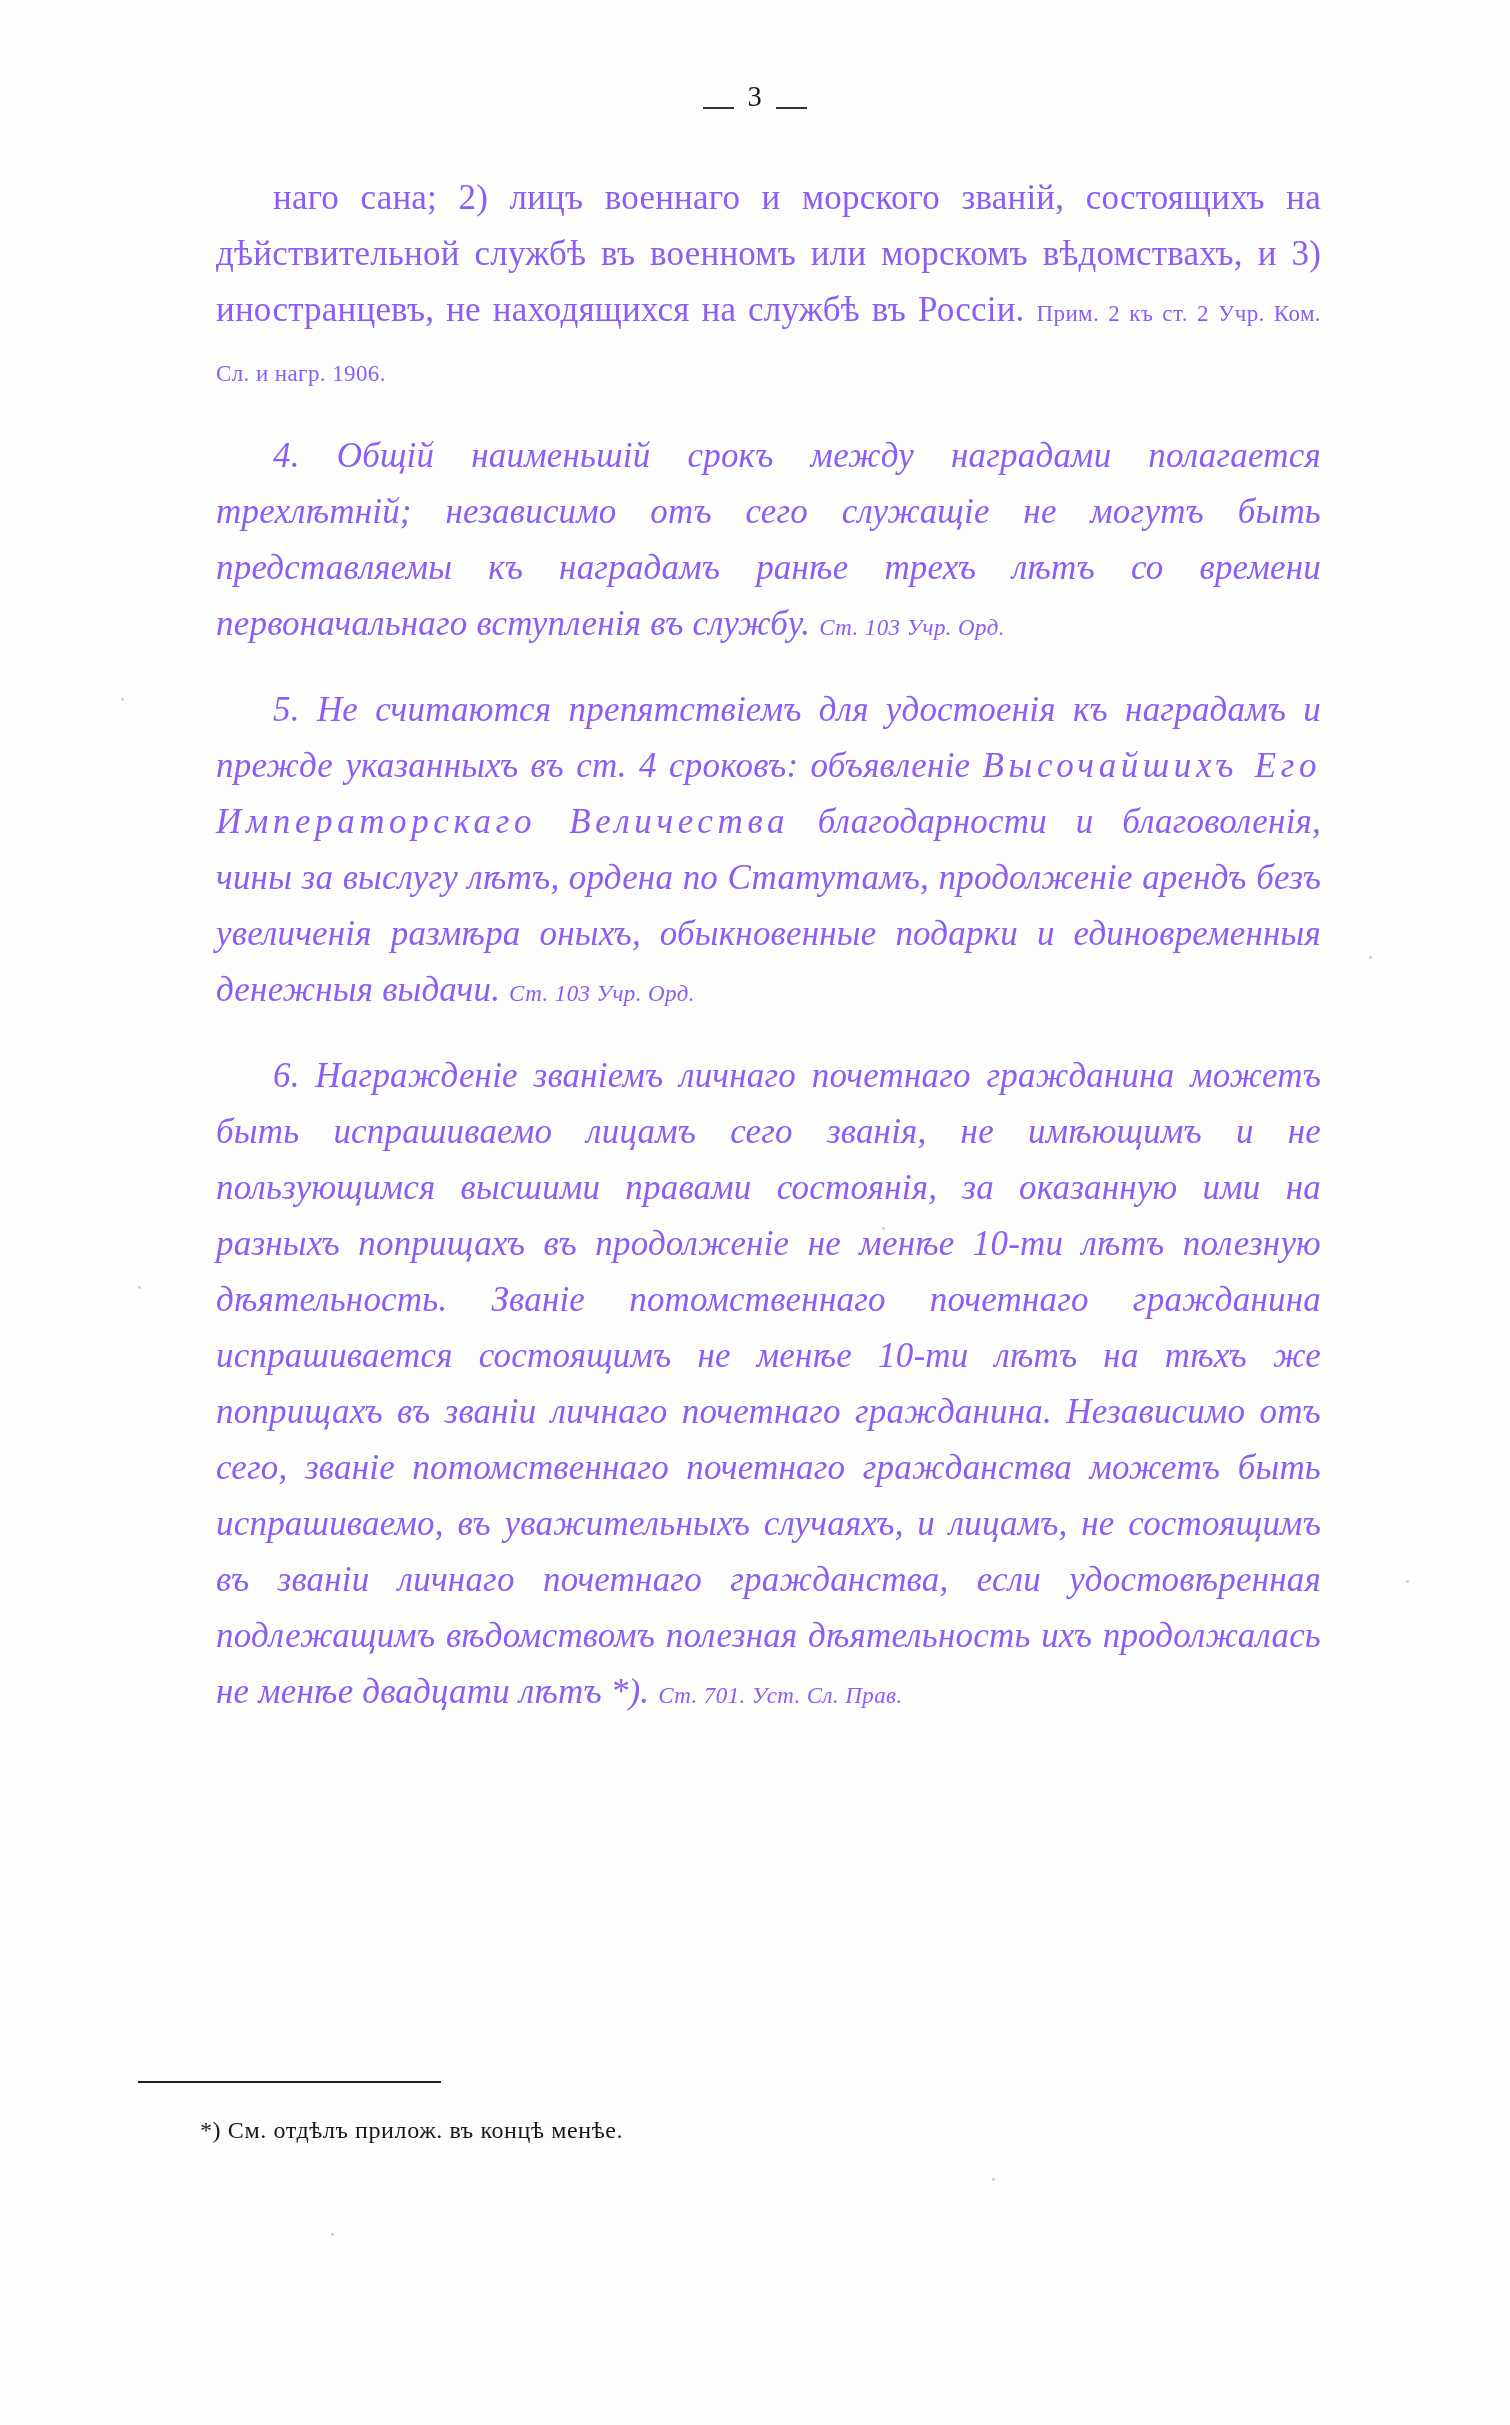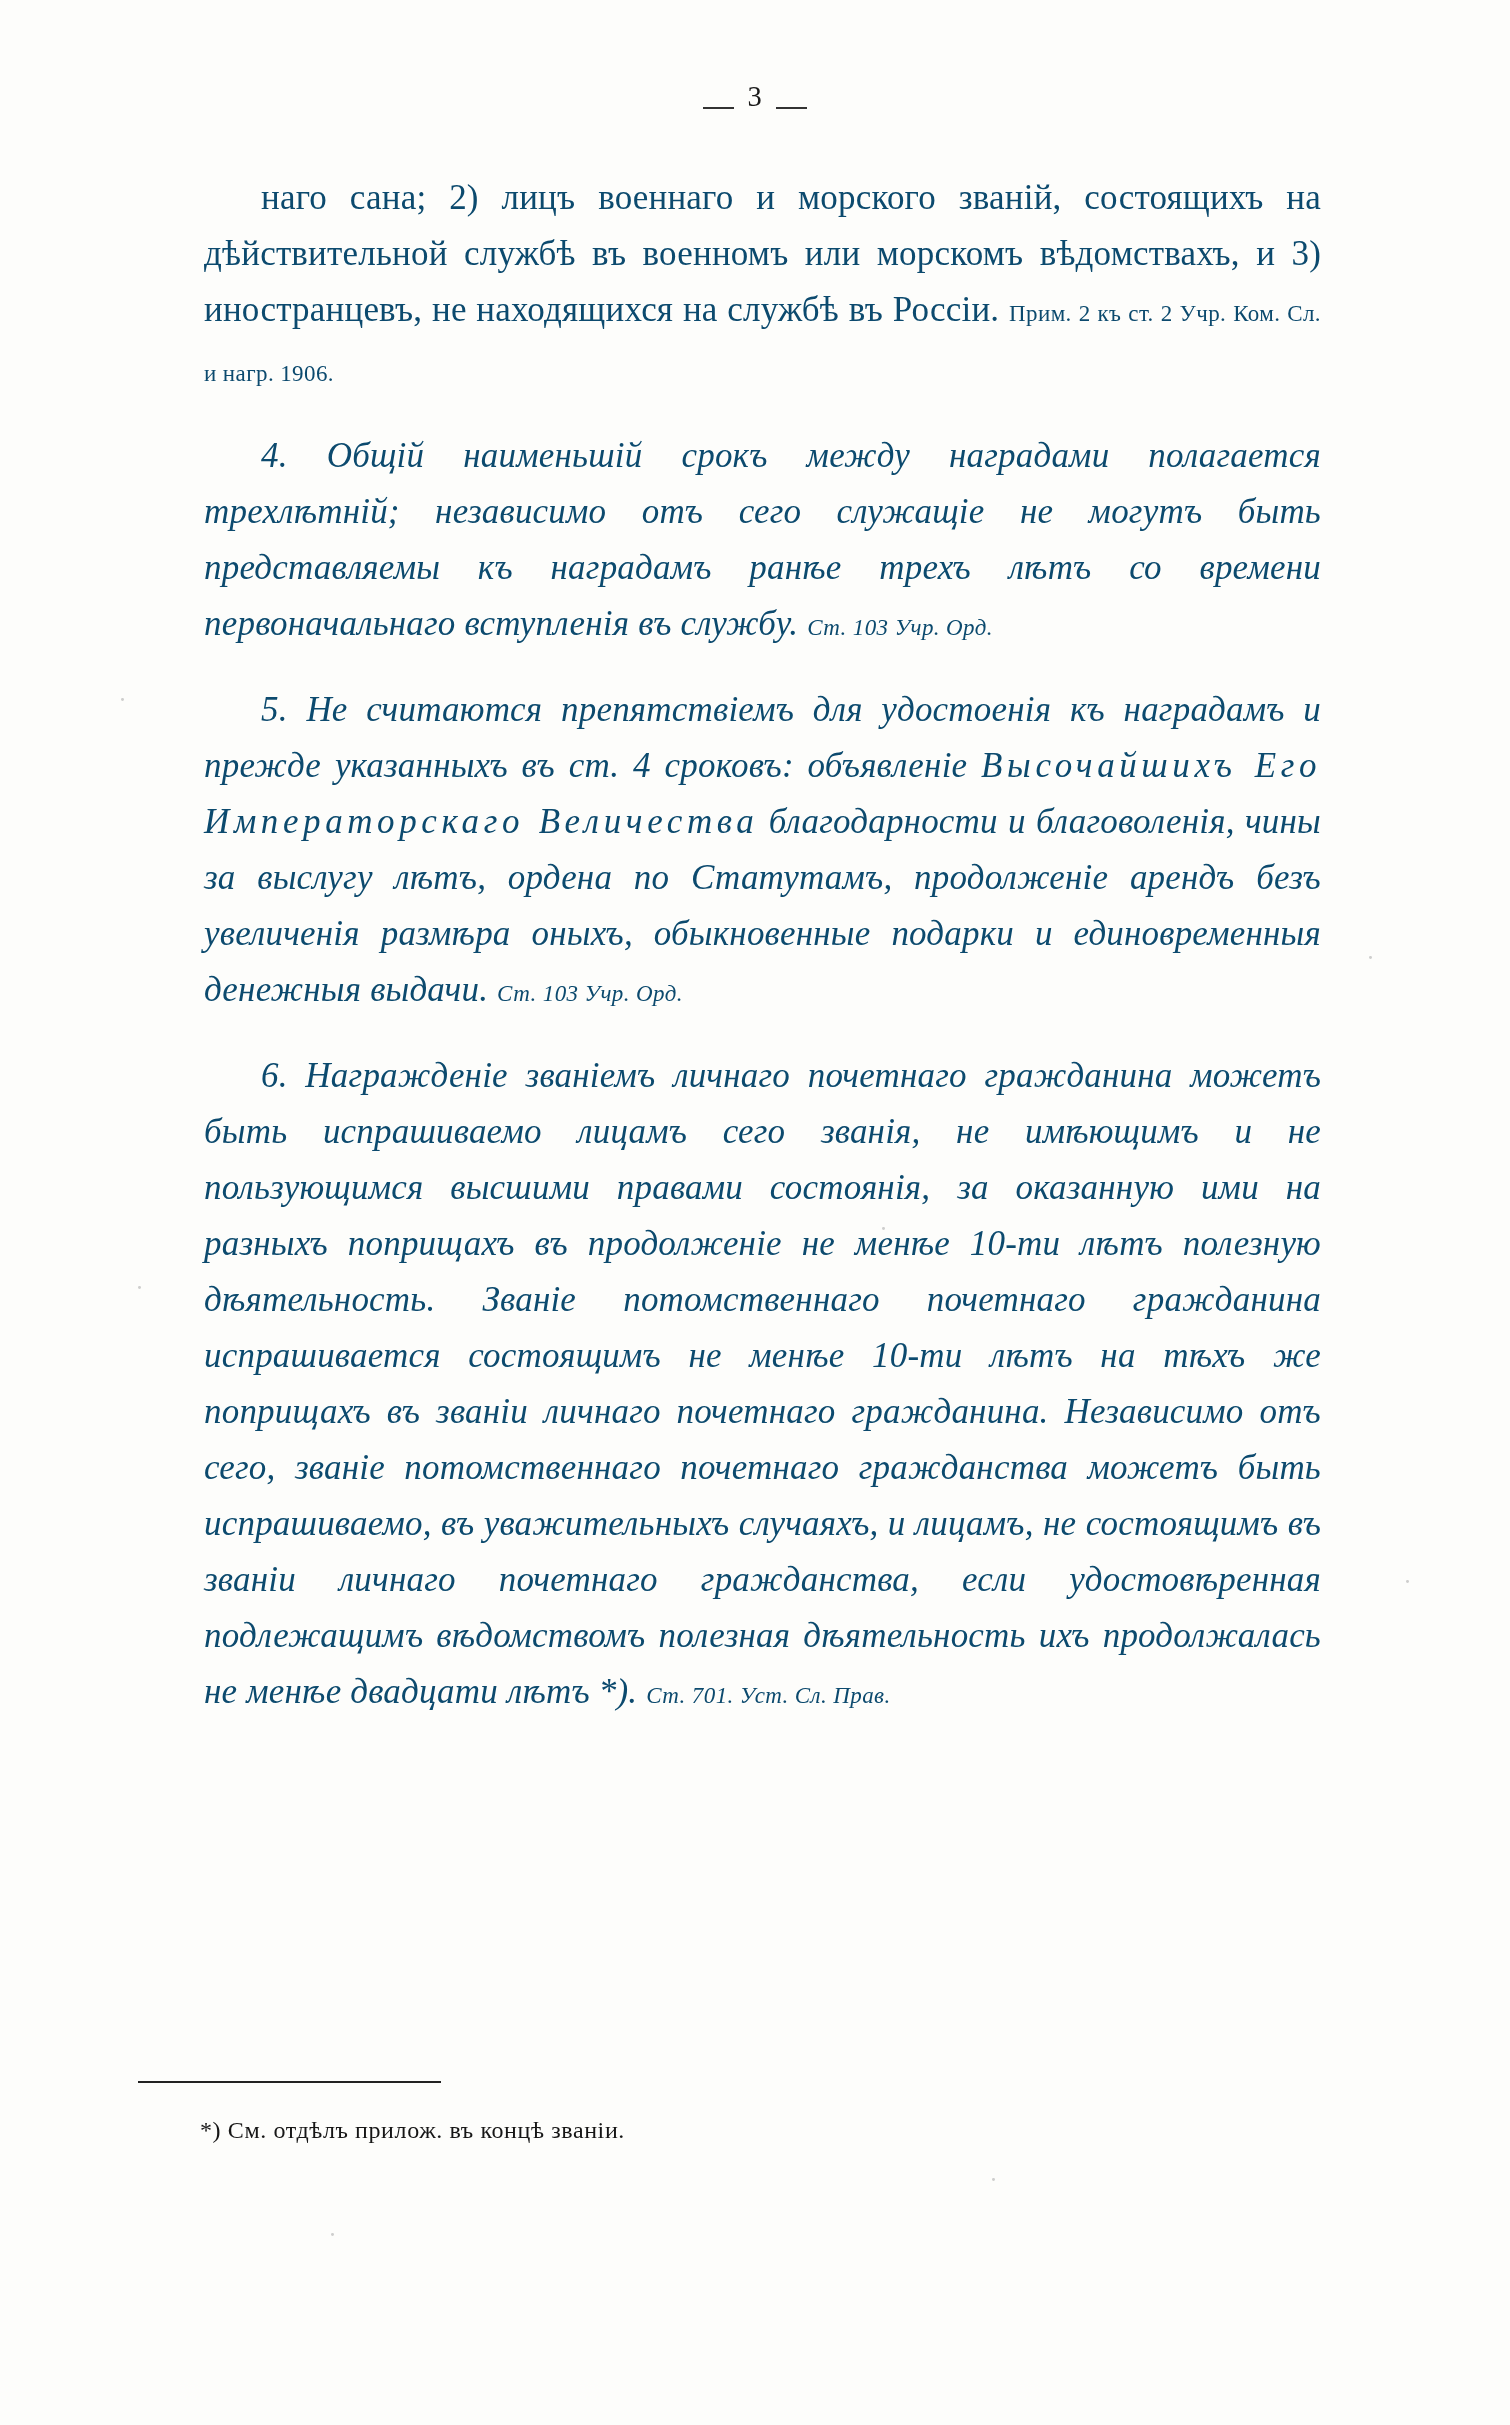--- a/index.html
+++ b/index.html
@@ -43,26 +43,26 @@
     position: relative;
     top: 8.3px;
   }
   .content {
     position: absolute;
     left: 200px;
     top: 170px;
     width: 1121px;
   }
   p.para {
-    margin: 0 0 0 4px;
+    margin: 0 0 0 16px;
     font-size: 35px;
     line-height: 56px;
     text-align: justify;
     text-justify: inter-word;
-    color: #0c4a6e;
+    color: #8b5cf6;
     letter-spacing: 0.2px;
   }
   p.para + p.para {
     margin-top: 26px;
     font-style: italic;
   }
   .indent {
     display: inline-block;
     width: 57px;
   }
@@ -115,21 +115,21 @@
 
     <p class="para"><span class="indent"></span><span>4.</span> <span>Общій наименьшій срокъ между наградами полагается трехлѣтній; независимо отъ сего служащіе не могутъ быть представляемы къ наградамъ ранѣе трехъ лѣтъ со времени первоначальнаго вступленія въ службу.</span> <span class="cite">Ст. 103 Учр. Орд.</span></p>
 
     <p class="para"><span class="indent"></span><span>5.</span> <span>Не считаются препятствіемъ для удостоенія къ наградамъ и прежде указанныхъ въ ст. 4 сроковъ: объявленіе </span><span class="spaced">Высочайшихъ Его Императорскаго Величества</span><span> благодарности и благоволенія, чины за выслугу лѣтъ, ордена по Статутамъ, продолженіе арендъ безъ увеличенія размѣра оныхъ, обыкновенные подарки и единовременныя денежныя выдачи.</span> <span class="cite">Ст. 103 Учр. Орд.</span></p>
 
     <p class="para"><span class="indent"></span><span>6.</span> <span>Награжденіе званіемъ личнаго почетнаго гражданина можетъ быть испрашиваемо лицамъ сего званія, не имѣющимъ и не пользующимся высшими правами состоянія, за оказанную ими на разныхъ поприщахъ въ продолженіе не менѣе 10-ти лѣтъ полезную дѣятельность. Званіе потомственнаго почетнаго гражданина испрашивается состоящимъ не менѣе 10-ти лѣтъ на тѣхъ же поприщахъ въ званіи личнаго почетнаго гражданина. Независимо отъ сего, званіе потомственнаго почетнаго гражданства можетъ быть испрашиваемо, въ уважительныхъ случаяхъ, и лицамъ, не состоящимъ въ званіи личнаго почетнаго гражданства, если удостовѣренная подлежащимъ вѣдомствомъ полезная дѣятельность ихъ продолжалась не менѣе двадцати лѣтъ *).</span> <span class="cite">Ст. 701. Уст. Сл. Прав.</span></p>
 
   </div>
 
   <div class="footnote-rule"></div>
-  <div class="footnote">*) См. отдѣлъ прилож. въ концѣ званіи.</div>
+  <div class="footnote">*) См. отдѣлъ прилож. въ концѣ менѣе.</div>
 
   <div class="speck" style="left:121px; top:698px;"></div>
   <div class="speck" style="left:1369px; top:956px;"></div>
   <div class="speck" style="left:1406px; top:1580px;"></div>
   <div class="speck" style="left:331px; top:2233px;"></div>
   <div class="speck" style="left:992px; top:2178px;"></div>
   <div class="speck" style="left:882px; top:1227px;"></div>
   <div class="speck" style="left:138px; top:1286px;"></div>
 
 </div>

